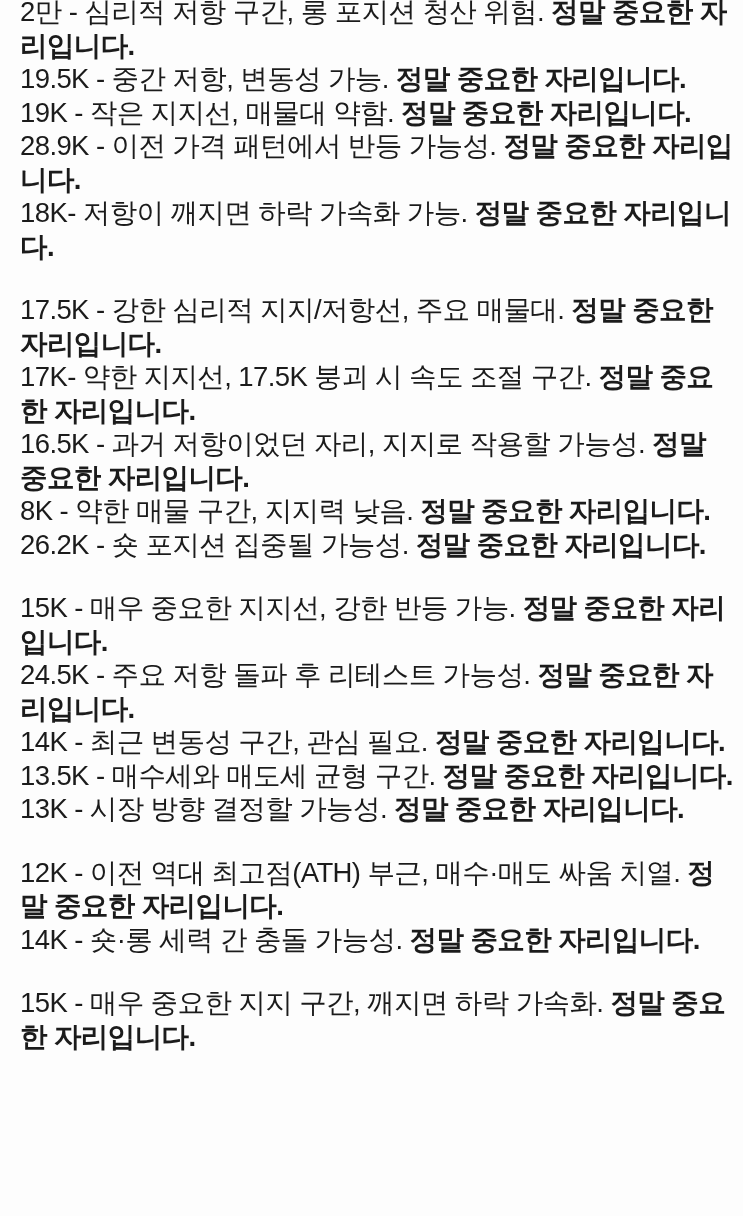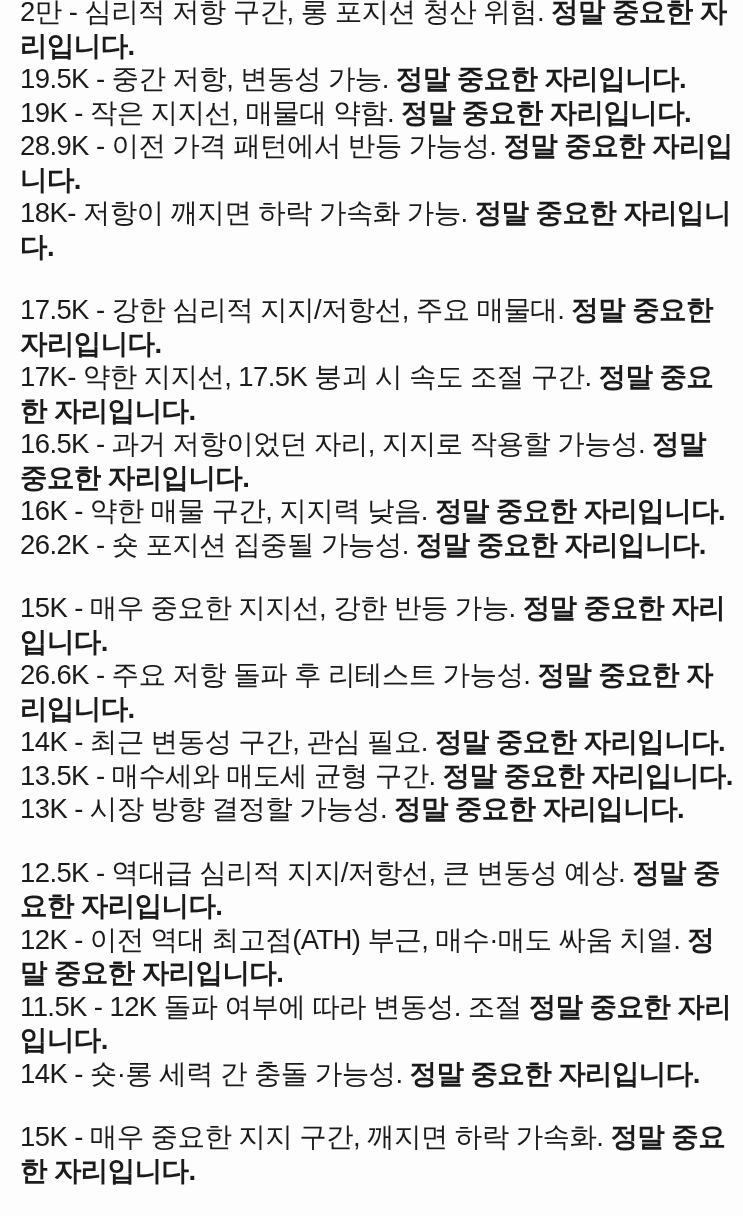--- a/index.html
+++ b/index.html
@@ -49,41 +49,39 @@
 
   <p class="line"><span class="regular">18K- 저항이 깨지면 하락 가속화 가능. </span><span class="em">정말 중요한 자리입니다.</span></p>
 </div>
     <div class="group">
   <p class="line"><span class="regular">17.5K - 강한 심리적 지지/저항선, 주요 매물대. </span><span class="em">정말 중요한 자리입니다.</span></p>
 
   <p class="line"><span class="regular">17K- 약한 지지선, 17.5K 붕괴 시 속도 조절 구간. </span><span class="em">정말 중요한 자리입니다.</span></p>
 
   <p class="line"><span class="regular">16.5K - 과거 저항이었던 자리, 지지로 작용할 가능성. </span><span class="em">정말 중요한 자리입니다.</span></p>
 
-  <p class="line"><span class="regular">16K - 약한 매물 구간, 지지력 낮음. </span><span class="em">정말 중요한 자리입니다.</span></p>
+  <p class="line"><span class="regular">8K - 약한 매물 구간, 지지력 낮음. </span><span class="em">정말 중요한 자리입니다.</span></p>
 
   <p class="line"><span class="regular">26.2K - 숏 포지션 집중될 가능성. </span><span class="em">정말 중요한 자리입니다.</span></p>
 </div>
     <div class="group">
   <p class="line"><span class="regular">15K - 매우 중요한 지지선, 강한 반등 가능. </span><span class="em">정말 중요한 자리입니다.</span></p>
 
-  <p class="line"><span class="regular">26.6K - 주요 저항 돌파 후 리테스트 가능성. </span><span class="em">정말 중요한 자리입니다.</span></p>
+  <p class="line"><span class="regular">24.5K - 주요 저항 돌파 후 리테스트 가능성. </span><span class="em">정말 중요한 자리입니다.</span></p>
 
   <p class="line"><span class="regular">14K - 최근 변동성 구간, 관심 필요. </span><span class="em">정말 중요한 자리입니다.</span></p>
 
   <p class="line"><span class="regular">13.5K - 매수세와 매도세 균형 구간. </span><span class="em">정말 중요한 자리입니다.</span></p>
 
   <p class="line"><span class="regular">13K - 시장 방향 결정할 가능성. </span><span class="em">정말 중요한 자리입니다.</span></p>
 </div>
     <div class="group">
-  <p class="line"><span class="regular">12.5K - 역대급 심리적 지지/저항선, 큰 변동성 예상. </span><span class="em">정말 중요한 자리입니다.</span></p>
 
   <p class="line"><span class="regular">12K - 이전 역대 최고점(ATH) 부근, 매수·매도 싸움 치열. </span><span class="em">정말 중요한 자리입니다.</span></p>
 
-  <p class="line"><span class="regular">11.5K - 12K 돌파 여부에 따라 변동성. 조절 </span><span class="em">정말 중요한 자리입니다.</span></p>
 
   <p class="line"><span class="regular">14K - 숏·롱 세력 간 충돌 가능성. </span><span class="em">정말 중요한 자리입니다.</span></p>
 
 </div>
     <div class="group">
   <p class="line"><span class="regular">15K - 매우 중요한 지지 구간, 깨지면 하락 가속화. </span><span class="em">정말 중요한 자리입니다.</span></p>
 
 </div>
   </main>
 

